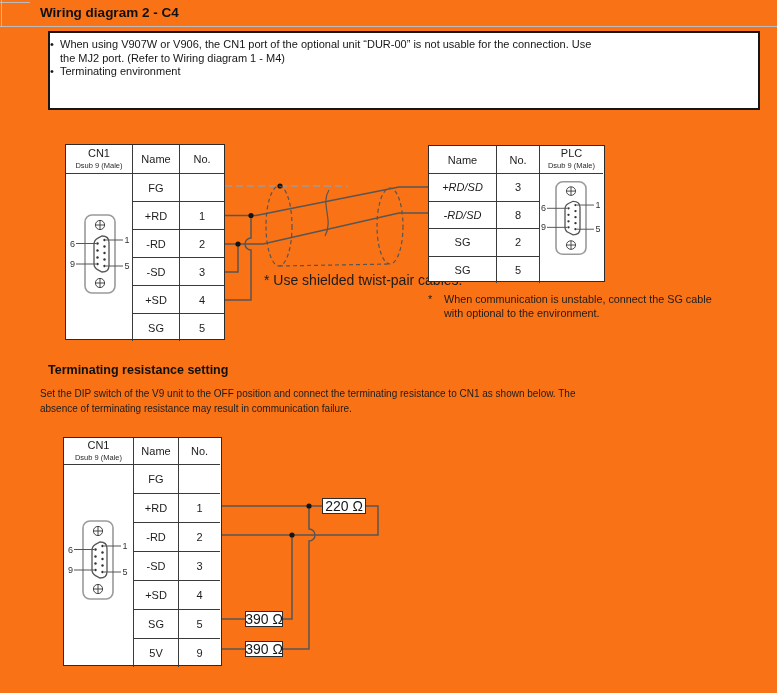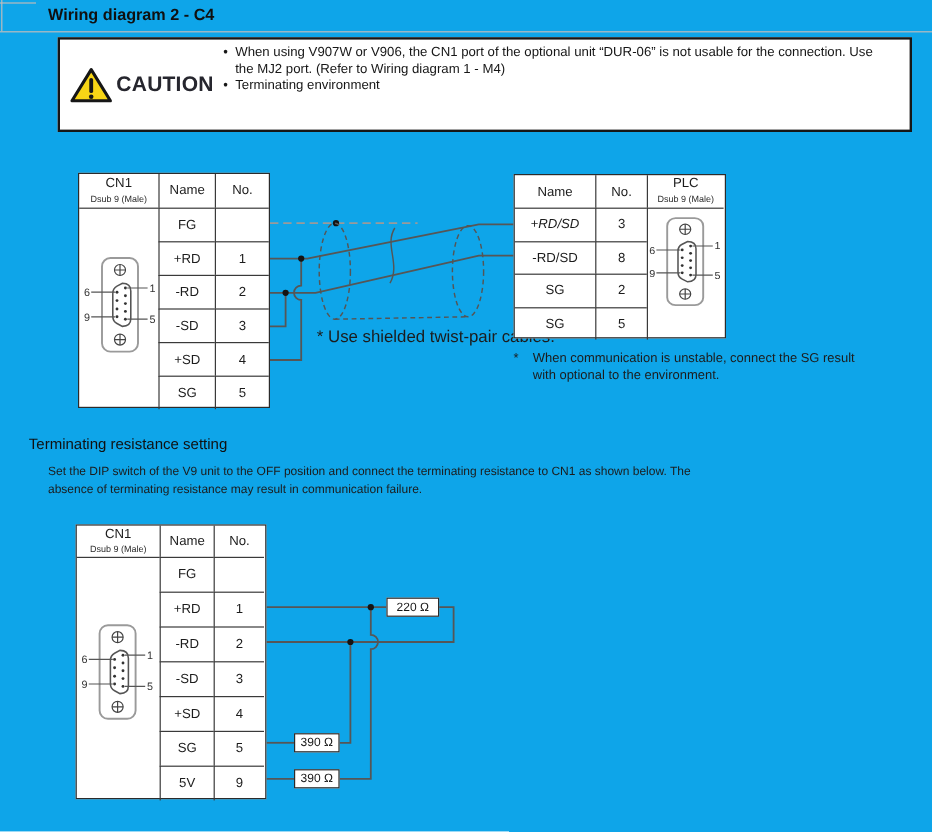--- a/index.html
+++ b/index.html
@@ -1,24 +1,24 @@
 <!DOCTYPE html>
 <html><head>
 <meta charset="utf-8">
 <style>
   html,body{margin:0;padding:0;background:#fff;}
   .page{
-    position:relative;width:777px;height:693px;background:#0ea5e9;overflow:hidden;
+    position:relative;width:777px;height:693px;background:#f97316;overflow:hidden;
     font-family:"Liberation Sans",sans-serif;color:#1c1c1c;
   }
   
   .rule{position:absolute;background:#bcbcbc;}
   
   .h1{position:absolute;left:40px;top:5px;font-size:13.5px;font-weight:bold;color:#101010;}
-  .h2{position:absolute;left:24px;top:363px;font-size:12.5px;font-weight:normal;color:#101010;}
+  .h2{position:absolute;left:48px;top:363px;font-size:12.5px;font-weight:bold;color:#101010;}
   .body-line{position:absolute;left:40px;font-size:10px;color:#1c1c1c;white-space:nowrap;}
   
   .caution{
     position:absolute;left:48px;top:31px;width:708px;height:75px;
     border:2px solid #161616;display:flex;align-items:stretch;background:#fff;
   }
   .caution-icon-wrap{width:136px;display:flex;align-items:center;justify-content:center;gap:3px;}
   .caution-word{font-size:17.5px;font-weight:bold;color:#26262e;letter-spacing:.2px;}
   .caution-body{flex:1;padding-top:5px;font-size:11px;line-height:13.5px;color:#161616;}
   .cb-line{display:flex;white-space:nowrap;}
@@ -26,21 +26,21 @@
   
   .tbl{position:absolute;display:grid;border:1.4px solid #2b2b2b;background:#fff;box-sizing:border-box;z-index:2;}
   .tbl .cell{display:flex;align-items:center;justify-content:center;font-size:11px;color:#1c1c1c;box-sizing:border-box;}
   .tbl .bl{border-left:1.2px solid #3a3a3a;}
   .tbl .bt{border-top:1.2px solid #3a3a3a;}
   .tbl .hdr2{display:flex;flex-direction:column;align-items:center;justify-content:center;line-height:11px;}
   .tbl .sub{font-size:7.5px;color:#2a2a2a;margin-top:1px;}
   
   .rbox{
     position:absolute;border:1.3px solid #2b2b2b;background:#fff;z-index:3;
-    display:flex;align-items:center;justify-content:center;font-size:10px;color:#161616;
+    display:flex;align-items:center;justify-content:center;font-size:14px;color:#161616;
     box-sizing:border-box;white-space:nowrap;
   }
   
   .note{position:absolute;font-size:14px;color:#1c1c1c;white-space:nowrap;}
   .sgnote{position:absolute;left:428px;font-size:10.8px;color:#1c1c1c;white-space:nowrap;display:flex;}
   .sgnote .mark{width:16px;flex:0 0 16px;}
   
   .wires{position:absolute;left:0;top:0;z-index:1;pointer-events:none;}
   .conn{position:absolute;z-index:3;pointer-events:none;}
   .defs-holder{position:absolute;width:0;height:0;overflow:hidden;}
@@ -49,32 +49,24 @@
 <body>
 
 <div class="page">
 
   <div class="rule" style="left:0;top:2px;width:30px;height:1px;"></div>
   <div class="rule" style="left:1px;top:0;width:1px;height:26px;"></div>
   <div class="h1">Wiring diagram 2 - C4</div>
   <div class="rule" style="left:0;top:26px;width:777px;height:1px;"></div>
 
   <div class="caution">
-    <div class="caution-icon-wrap">
-      <svg width="36" height="32" viewBox="0 0 36 32">
-        <path d="M18,3 L34,29 H2 Z" fill="#f8d616" stroke="#161616" stroke-width="2.6" stroke-linejoin="round"></path>
-        <path d="M18,11.5 V21" stroke="#161616" stroke-width="3.2" stroke-linecap="round"></path>
-        <circle cx="18" cy="25.6" r="1.9" fill="#161616"></circle>
-      </svg>
-      <span class="caution-word">CAUTION</span>
-    </div>
     <div class="caution-body">
       <div class="cb-line">
           <span class="cb-bullet">•</span>
-          <span>When using V907W or V906, the CN1 port of the optional unit “DUR-06” is not usable for the connection. Use</span>
+          <span>When using V907W or V906, the CN1 port of the optional unit “DUR-00” is not usable for the connection. Use</span>
         </div>
       <div class="cb-line">
           <span class="cb-bullet"></span>
           <span>the MJ2 port. (Refer to Wiring diagram 1 - M4)</span>
         </div>
       <div class="cb-line">
           <span class="cb-bullet">•</span>
           <span>Terminating environment</span>
         </div>
     </div>
@@ -130,32 +122,32 @@
   <div class="tbl" style="left:428px;top:145px;width:177px;height:137px;grid-template-columns:67px 43px 64px;grid-template-rows:27px repeat(4,27.5px);">
     <div class="cell">Name</div>
     <div class="cell bl">No.</div>
     <div class="cell bl hdr2">
       <span>PLC</span>
       <span class="sub">Dsub 9 (Male)</span>
     </div>
     <div class="cell bt bl" style="grid-column:3;grid-row:2/span 4;"></div>
     <div class="cell bt" style="grid-column:1;grid-row:2;font-style:italic;">+RD/SD</div>
     <div class="cell bt bl" style="grid-column:2;grid-row:2;">3</div>
-    <div class="cell bt" style="grid-column:1;grid-row:3;">-RD/SD</div>
+    <div class="cell bt" style="grid-column:1;grid-row:3;font-style:italic;">-RD/SD</div>
     <div class="cell bt bl" style="grid-column:2;grid-row:3;">8</div>
     <div class="cell bt" style="grid-column:1;grid-row:4;">SG</div>
     <div class="cell bt bl" style="grid-column:2;grid-row:4;">2</div>
     <div class="cell bt" style="grid-column:1;grid-row:5;">SG</div>
     <div class="cell bt bl" style="grid-column:2;grid-row:5;">5</div>
   </div>
 
   <div class="note" style="left:264px;top:272px;">* Use shielded twist-pair cables.</div>
   <div class="sgnote" style="top:293px;">
     <span class="mark">*</span>
-    <span>When communication is unstable, connect the SG result</span>
+    <span>When communication is unstable, connect the SG cable</span>
   </div>
   <div class="sgnote" style="top:307px;">
     <span class="mark"></span>
     <span>with optional to the environment.</span>
   </div>
 
   <div class="h2">Terminating resistance setting</div>
   <div class="body-line" style="top:388px;">Set the DIP switch of the V9 unit to the OFF position and connect the terminating resistance to CN1 as shown below. The</div>
   <div class="body-line" style="top:403px;">absence of terminating resistance may result in communication failure.</div>
 

